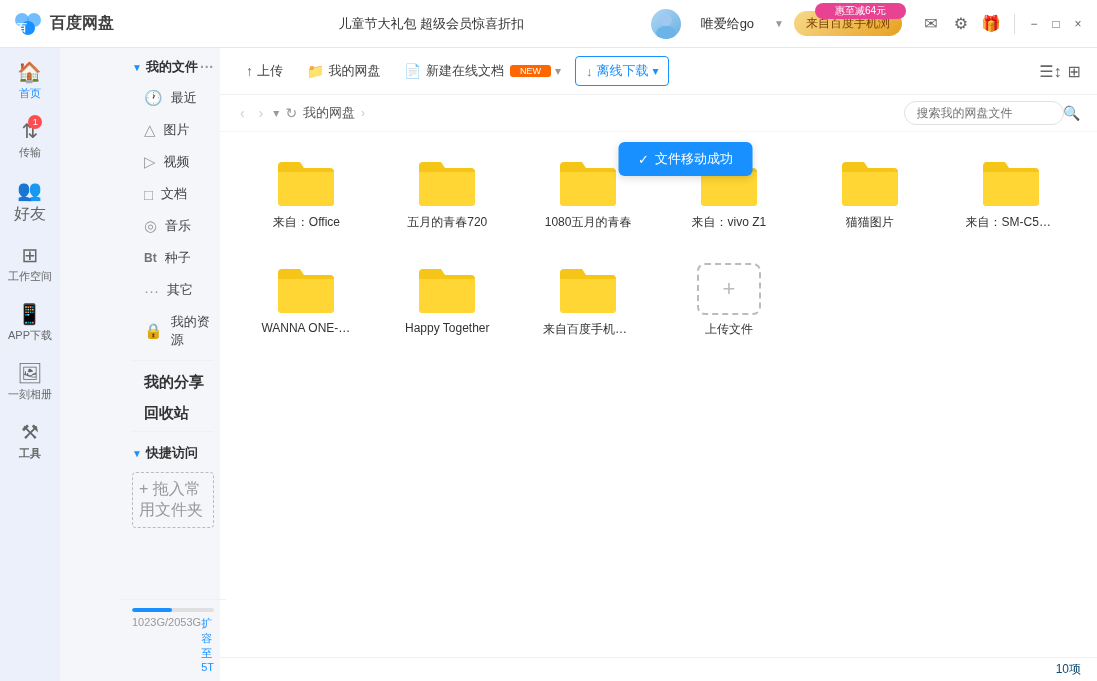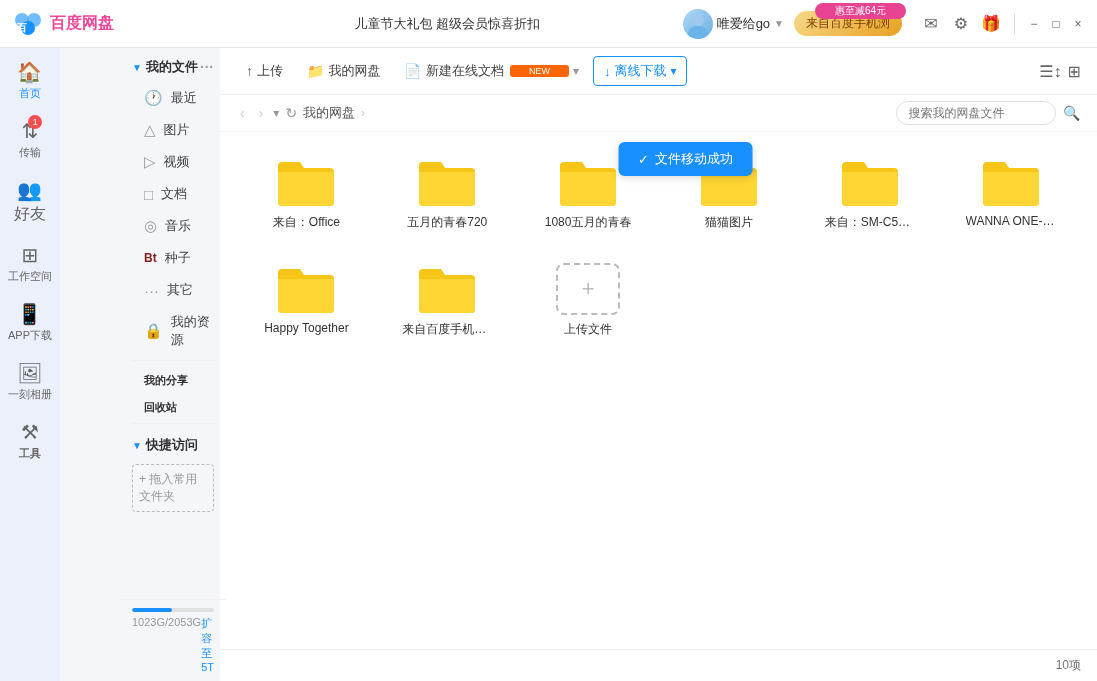--- a/index.html
+++ b/index.html
@@ -21,40 +21,40 @@
       align-items: center;
       gap: 6px;
       width: 200px;
     }
     .logo-icon {
       width: 32px; height: 32px;
     }
     .logo-text {
       font-size: 16px;
       font-weight: bold;
-      color: #ec4899;
+      color: #404040;
     }
     .topbar-center {
       flex: 1;
       display: flex;
       align-items: center;
       justify-content: center;
       gap: 8px;
       font-size: 13px;
       color: #333;
     }
     .topbar-right {
       display: flex;
       align-items: center;
       gap: 10px;
     }
     .avatar-area {
       display: flex;
       align-items: center;
-      gap: 4px;
+      gap: 20px;
       cursor: pointer;
     }
     .avatar-circle {
       width: 30px; height: 30px;
       border-radius: 50%;
       background: linear-gradient(135deg, #b0d8f5, #6ab0e0);
       display: flex; align-items: center; justify-content: center;
       font-size: 12px; color: #fff;
       overflow: hidden;
     }
@@ -153,21 +153,21 @@
       font-size: 13px;
       color: #444;
       cursor: pointer;
       border-radius: 4px;
       gap: 8px;
     }
     .sidebar-item .si-icon { font-size: 15px; color: #999; }
     .sidebar-divider { height: 1px; background: #f0f0f0; margin: 4px 12px; }
     .sidebar-section-plain {
       padding: 8px 12px 4px 24px;
-      font-size: 11px;
+      font-size: 15px;
       font-weight: bold;
       color: #333;
       cursor: pointer;
       font-family: Liberation Serif, serif;
     }
     .quick-access-header {
       display: flex;
       align-items: center;
       padding: 8px 12px 4px 12px;
       font-size: 13px;
@@ -176,21 +176,21 @@
     }
     .quick-access-header .arrow { color: #1890ff; margin-right: 4px; font-size: 10px; }
     .quick-access-add {
       display: flex;
       align-items: center;
       justify-content: center;
       margin: 6px 12px;
       padding: 6px;
       border: 1px dashed #bbb;
       border-radius: 4px;
-      font-size: 12px;
+      font-size: 16px;
       color: #999;
       cursor: pointer;
     }
 
     
     .storage-bar-area {
       padding: 8px 12px;
       border-top: 1px solid #f0f0f0;
       margin-top: auto;
     }
@@ -245,21 +245,21 @@
       border-radius: 4px;
       font-size: 13px;
       color: #444;
       cursor: pointer;
     }
     .toolbar-btn .t-icon { font-size: 14px; color: #666; }
     .new-badge {
       background: #ff6600;
       color: #fff;
       font-size: 9px;
-      padding: 1px 19px;
+      padding: 1px 10px;
       border-radius: 3px;
       margin-left: 2px;
     }
     .download-btn {
       display: flex;
       align-items: center;
       gap: 4px;
       padding: 5px 10px;
       border: 1px solid #1890ff;
       background: #fff;
@@ -283,21 +283,21 @@
     .bc-nav-btn { color: #999; cursor: pointer; font-size: 14px; padding: 2px 4px; }
     .bc-nav-btn.disabled { color: #ccc; cursor: default; }
     .bc-refresh { color: #999; cursor: pointer; font-size: 14px; }
     .bc-dropdown { color: #999; cursor: pointer; font-size: 12px; }
     .bc-sep { color: #ccc; font-size: 12px; }
     .bc-item { font-size: 13px; color: #555; cursor: pointer; }
     .bc-search {
       margin-left: auto;
       display: flex;
       align-items: center;
-      gap: 8px;
+      gap: 0;
     }
     .bc-search input {
       border: 1px solid #e0e0e0;
       border-radius: 16px;
       padding: 4px 12px;
       font-size: 12px;
       color: #999;
       width: 160px;
       outline: none;
     }
@@ -374,28 +374,28 @@
       border-radius: 8px;
       display: flex;
       align-items: center;
       justify-content: center;
       font-size: 22px;
       color: #bbb;
     }
 
     
     .bottom-bar {
-      height: 32px;
+      height: 24px;
       border-top: 1px solid #f0f0f0;
       display: flex;
       align-items: center;
       justify-content: flex-end;
       padding: 0 16px;
       font-size: 12px;
-      color: #737373;
+      color: #0c4a6e;
       flex-shrink: 0;
     }
 
     
     .left-panel {
       display: flex;
       position: relative;
       flex-shrink: 0;
       width: 220px;
     }
@@ -513,21 +513,21 @@
       </div>
       <div class="sidebar-item">
         <span class="si-icon">□</span>
         <span>文档</span>
       </div>
       <div class="sidebar-item">
         <span class="si-icon">◎</span>
         <span>音乐</span>
       </div>
       <div class="sidebar-item">
-        <span class="si-icon" style="font-size:12px;font-weight:bold;color:#7f1d1d;">Bt</span>
+        <span class="si-icon" style="font-size:12px;font-weight:bold;color:#737373;">Bt</span>
         <span>种子</span>
       </div>
       <div class="sidebar-item">
         <span class="si-icon">···</span>
         <span>其它</span>
       </div>
       <div class="sidebar-item">
         <span class="si-icon">🔒</span>
         <span>我的资源</span>
       </div>
@@ -630,20 +630,29 @@
       <div class="folder-item">
         <div class="folder-icon">
           <svg viewBox="0 0 64 52">
               <path d="M4 10 Q4 6 8 6 L26 6 L30 12 L56 12 Q60 12 60 16 L60 46 Q60 50 56 50 L8 50 Q4 50 4 46 Z" fill="#f5c518"></path>
               <path d="M4 16 L60 16 L60 46 Q60 50 56 50 L8 50 Q4 50 4 46 Z" fill="#ffd633"></path>
             </svg>
         </div>
         <span class="folder-name">1080五月的青春</span>
       </div>
 
+      <div class="folder-item">
+        <div class="folder-icon">
+          <svg viewBox="0 0 64 52">
+              <path d="M4 10 Q4 6 8 6 L26 6 L30 12 L56 12 Q60 12 60 16 L60 46 Q60 50 56 50 L8 50 Q4 50 4 46 Z" fill="#f5c518"></path>
+              <path d="M4 16 L60 16 L60 46 Q60 50 56 50 L8 50 Q4 50 4 46 Z" fill="#ffd633"></path>
+            </svg>
+        </div>
+        <span class="folder-name">来自：vivo Z1</span>
+      </div>
 
       <div class="folder-item">
         <div class="folder-icon">
           <svg viewBox="0 0 64 52">
               <path d="M4 10 Q4 6 8 6 L26 6 L30 12 L56 12 Q60 12 60 16 L60 46 Q60 50 56 50 L8 50 Q4 50 4 46 Z" fill="#f5c518"></path>
               <path d="M4 16 L60 16 L60 46 Q60 50 56 50 L8 50 Q4 50 4 46 Z" fill="#ffd633"></path>
             </svg>
         </div>
         <span class="folder-name">猫猫图片</span>
       </div>

